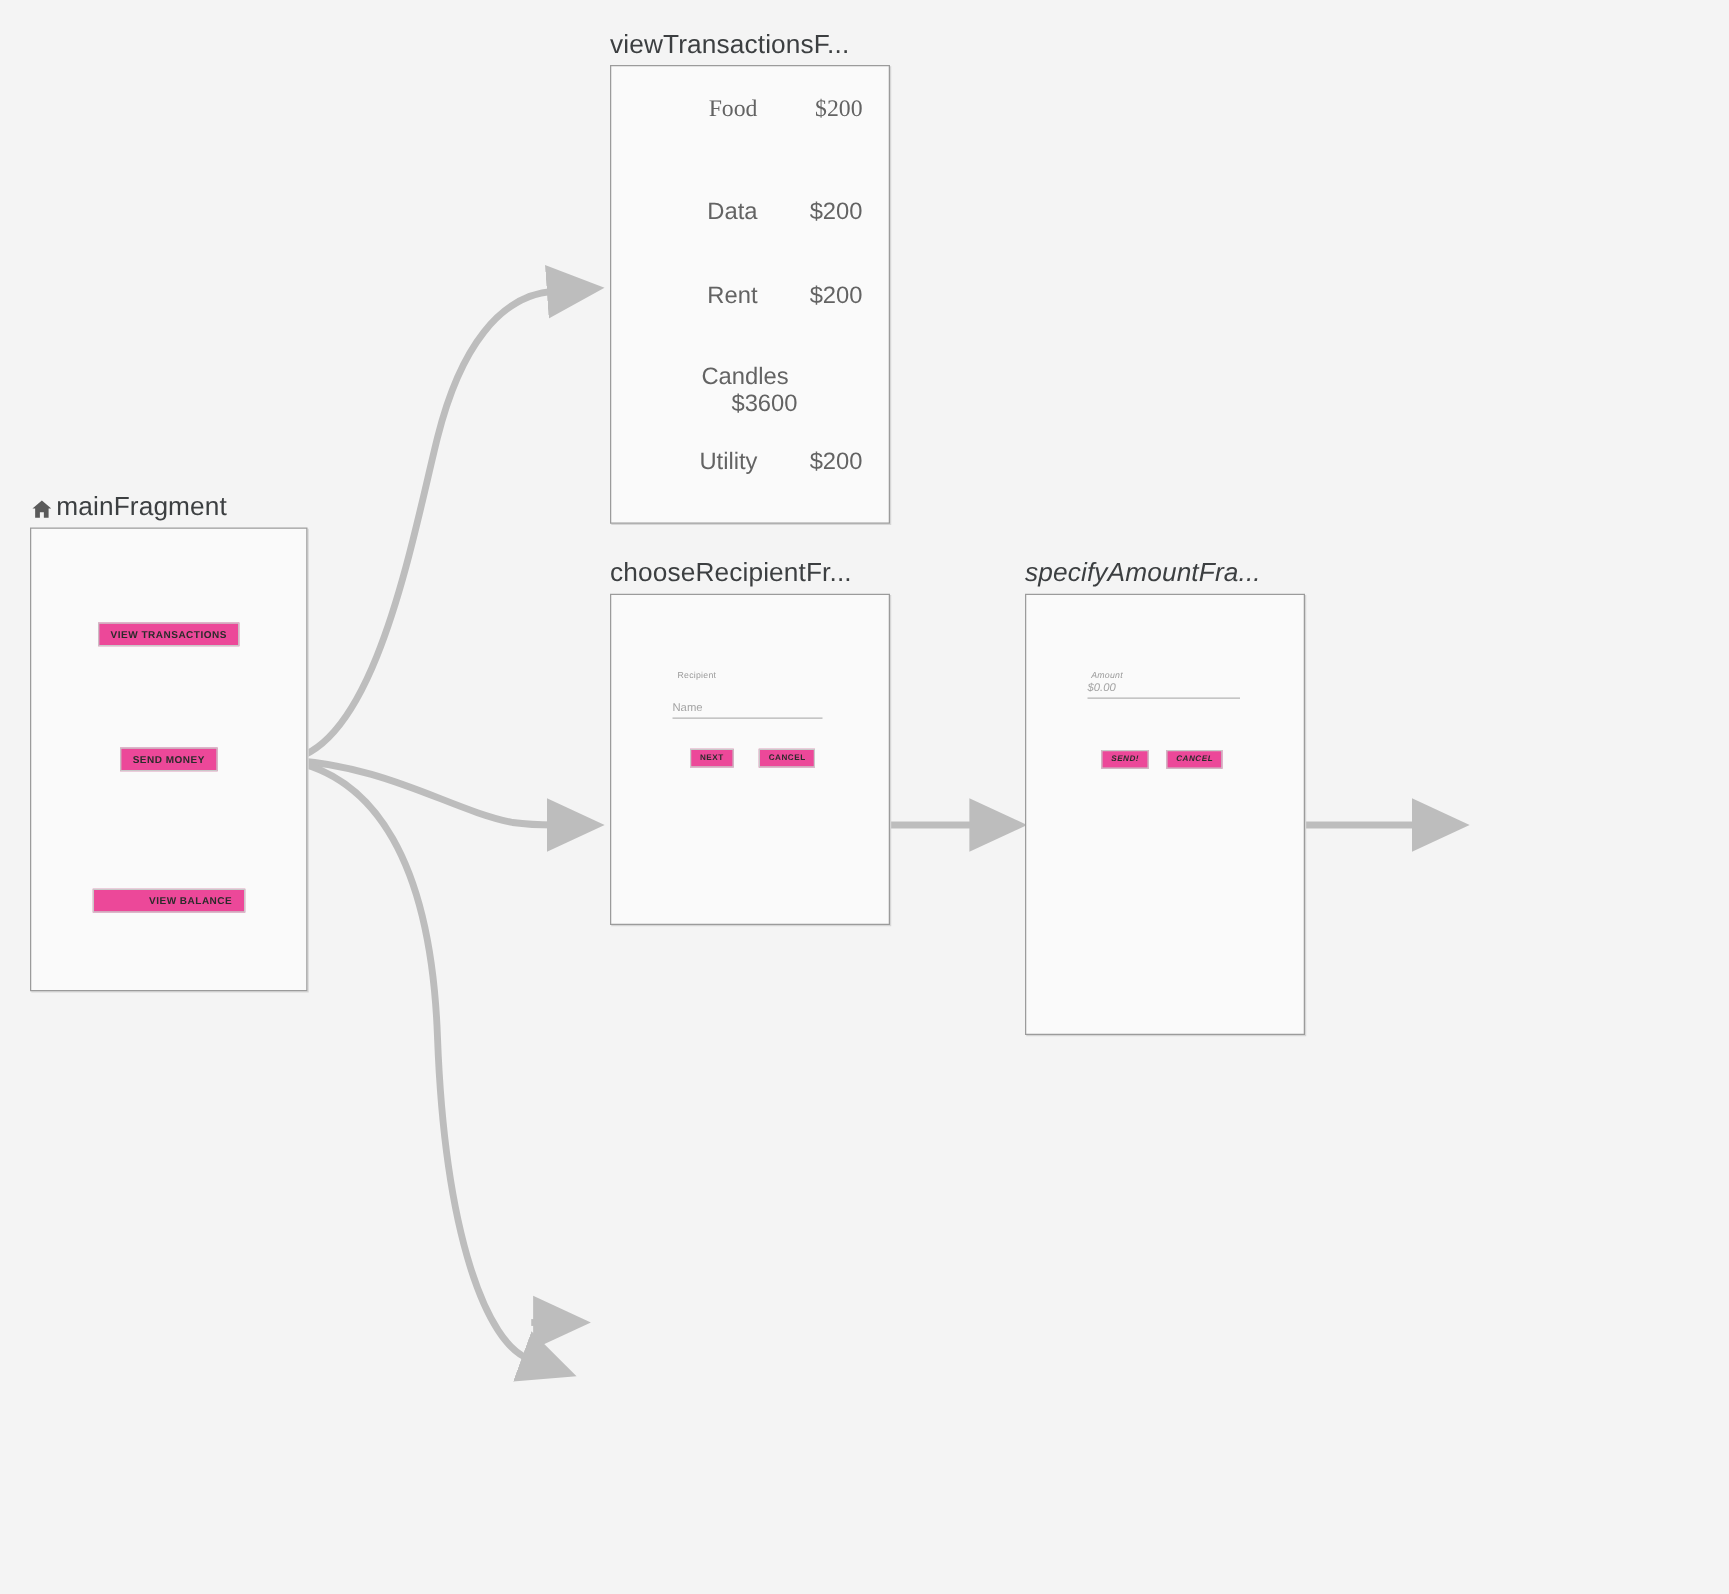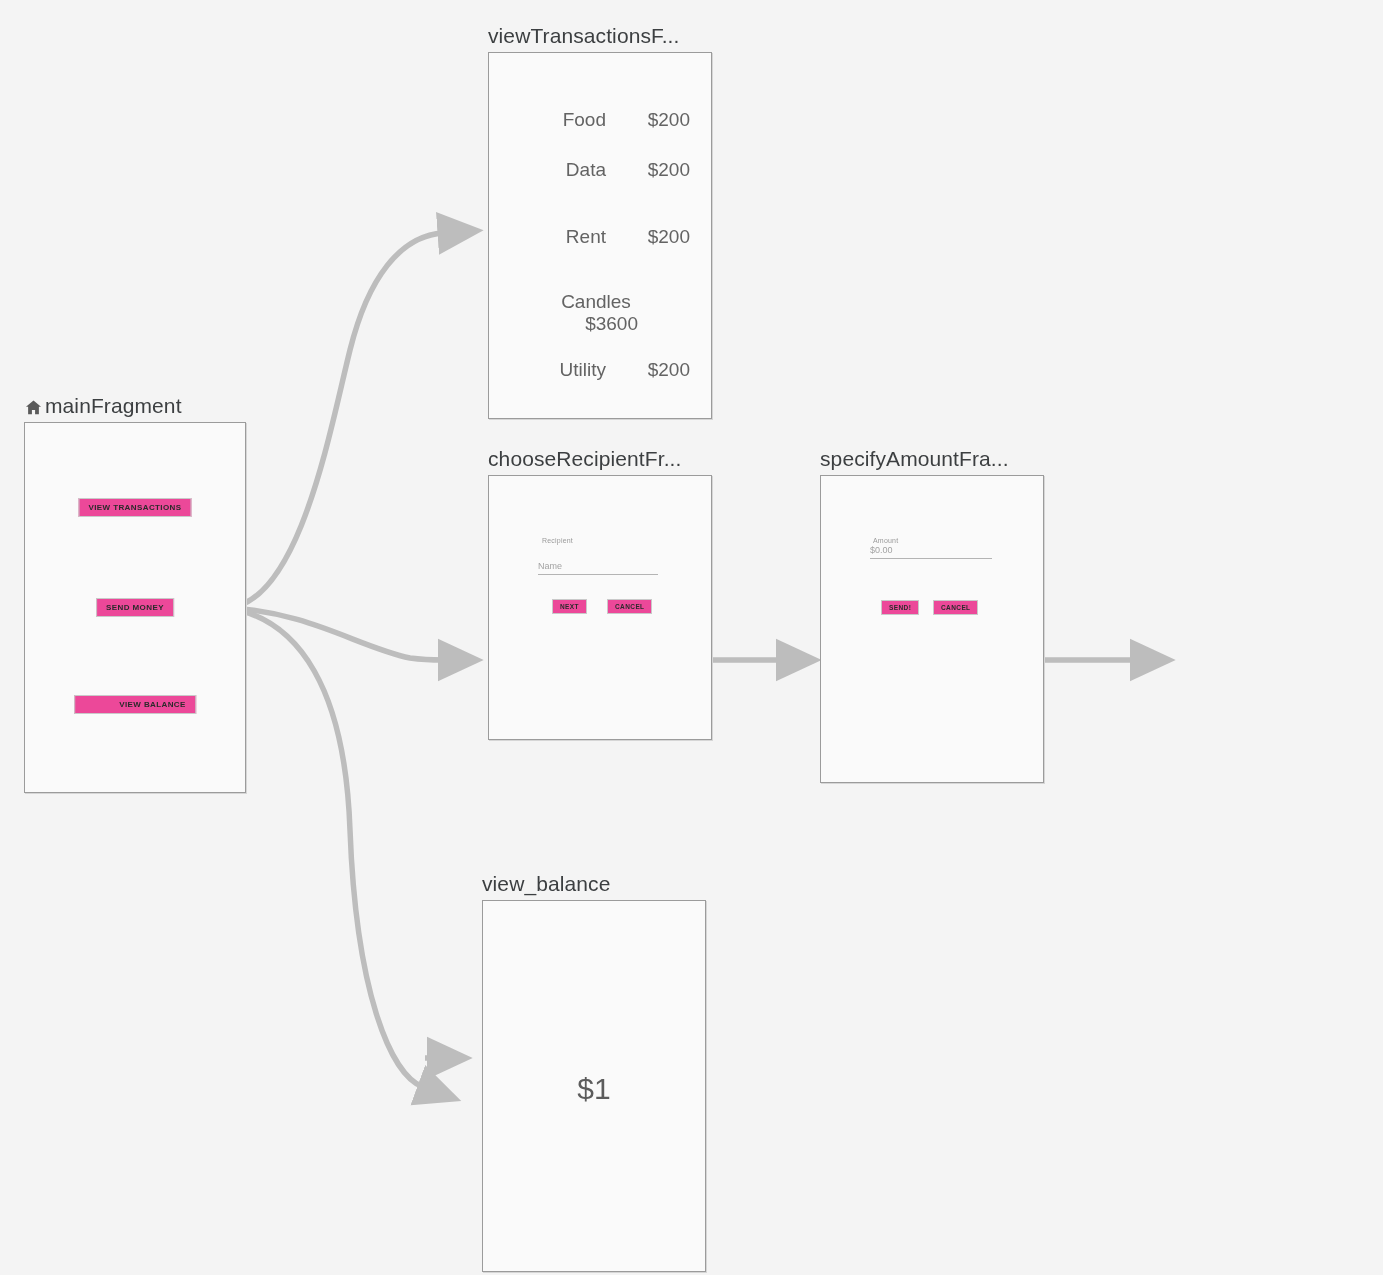--- a/index.html
+++ b/index.html
@@ -195,31 +195,31 @@
         <svg viewBox="0 0 24 24" width="19" height="19" aria-hidden="true">
           <path d="M12 3 L2.5 11.2 H5.2 V20.5 H10 V15 H14 V20.5 H18.8 V11.2 H21.5 Z" fill="#5a5a5a"></path>
         </svg>
       </span>
       <span>mainFragment</span>
     </div>
     <div class="node-frame"></div>
     <div class="node-body">
       <div class="mat-btn main-btn" style="top:76px;">VIEW TRANSACTIONS</div>
       <div class="mat-btn main-btn" style="top:176px;">SEND MONEY</div>
-      <div class="mat-btn main-btn" style="top:273px;padding-left:44px;">VIEW BALANCE</div>
+      <div class="mat-btn main-btn" style="top:289px;padding-left:44px;">VIEW BALANCE</div>
     </div>
   </div>
 
   <div class="node" style="left:471px; top:52px; width:224px; height:367px;">
     <div class="node-label">
       <span>viewTransactionsF...</span>
     </div>
     <div class="node-frame"></div>
     <div class="node-body">
-      <div class="txn-row" style="top:56px;">
+      <div class="txn-row" style="top:24px;font-family:Liberation Serif, serif;">
         <span class="txn-name">Food</span>
         <span class="txn-amt">$200</span>
       </div>
       <div class="txn-row" style="top:106px;">
         <span class="txn-name">Data</span>
         <span class="txn-amt">$200</span>
       </div>
       <div class="txn-row" style="top:173px;">
         <span class="txn-name">Rent</span>
         <span class="txn-amt">$200</span>
@@ -241,37 +241,28 @@
     </div>
     <div class="node-frame"></div>
     <div class="node-body">
       <div class="form-label" style="left:54px; top:62px;">Recipient</div>
       <div class="form-input" style="left:50px; top:86px; width:120px;">Name</div>
       <div class="mat-btn form-btn" style="left:64px; top:124px;">NEXT</div>
       <div class="mat-btn form-btn" style="left:119px; top:124px;">CANCEL</div>
     </div>
   </div>
 
-  <div class="node" style="left:803px; top:475px; width:224px; height:308px;">
+  <div class="node" style="left:803px; top:475px; width:224px; height:353px;font-style:italic;">
     <div class="node-label">
       <span>specifyAmountFra...</span>
     </div>
     <div class="node-frame"></div>
     <div class="node-body">
       <div class="form-label" style="left:53px; top:62px;">Amount</div>
       <div class="form-input" style="left:50px; top:70px; width:122px;">$0.00</div>
       <div class="mat-btn form-btn" style="left:61px; top:125px;">SEND!</div>
       <div class="mat-btn form-btn" style="left:113px; top:125px;">CANCEL</div>
     </div>
   </div>
 
 
-  <div class="node" style="left:465px; top:900px; width:224px; height:372px;">
-    <div class="node-label">
-      <span>view_balance</span>
-    </div>
-    <div class="node-frame"></div>
-    <div class="node-body">
-      <div class="balance-amount" style="top:172px;">$1</div>
-    </div>
-  </div>
 
 </div>
 
 </body></html>

